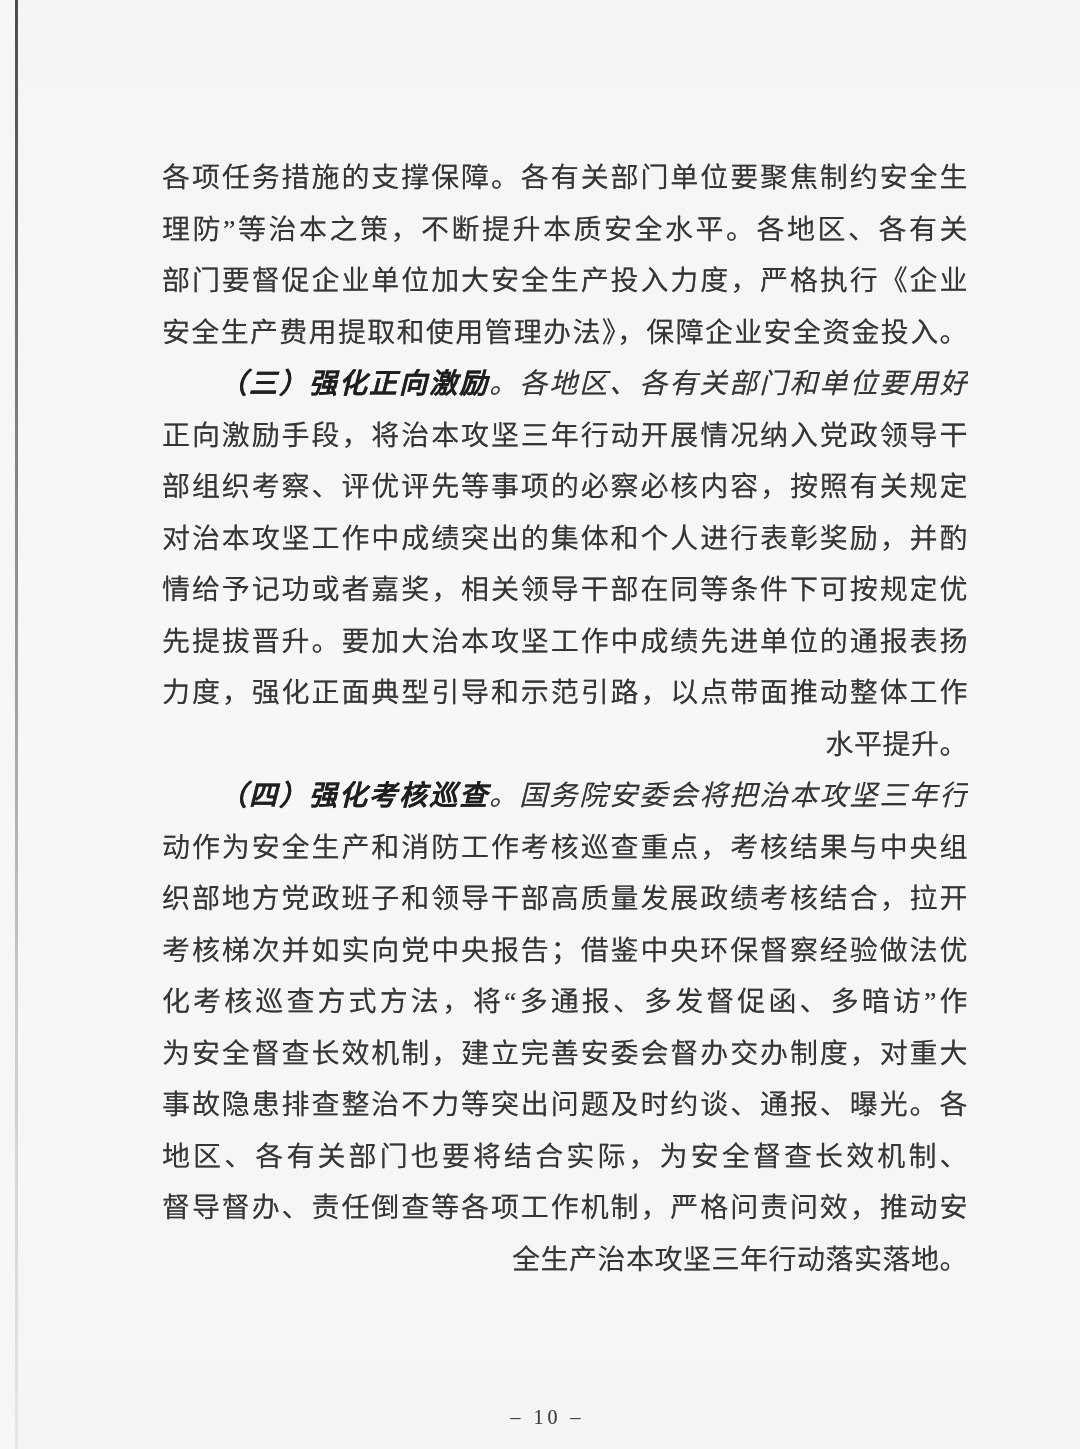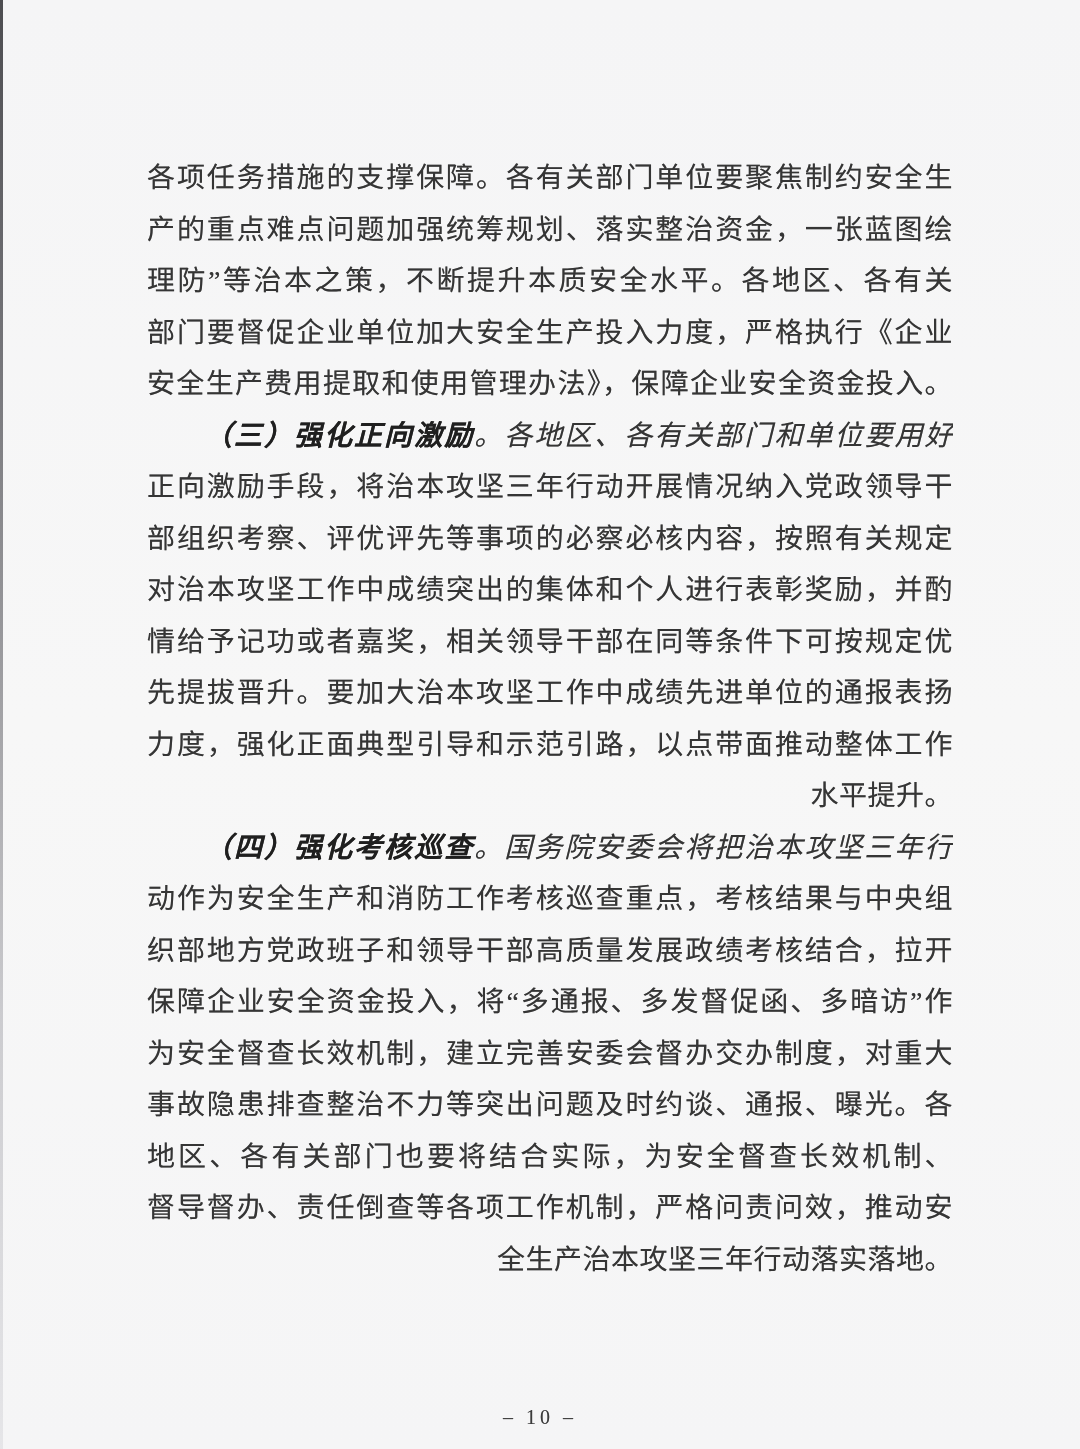--- a/index.html
+++ b/index.html
@@ -12,20 +12,21 @@
     height: 1449px;
     background: #f6f6f7;
     position: relative;
     overflow: hidden;
     font-family: "Liberation Serif", "DejaVu Serif", serif;
   }
   .page {
     position: absolute;
     inset: 0;
     background: linear-gradient(180deg, #f5f5f6 0%, #f7f7f7 50%, #f5f5f6 100%);
+    margin-left: 15px;
   }
   
   .edge-shadow {
     position: absolute;
     left: 0;
     top: 0;
     width: 3px;
     height: 100%;
     background: linear-gradient(180deg,
       #2f2f33 0%,
@@ -79,36 +80,36 @@
     text-shadow: 0 0 0.5px rgba(70,70,70,0.5);
   }
 </style>
 </head>
 <body>
 
 <div class="page">
   <div class="edge-shadow"></div>
   <div class="doc-body">
       <div class="line fill">各项任务措施的支撑保障。各有关部门单位要聚焦制约安全生</div>
-      <div class="line fill">产的重点难点问题加强统筹规划、落实整治资金，一张蓝图绘</div>
       <div class="line fill">理防”等治本之策，不断提升本质安全水平。各地区、各有关</div>
       <div class="line fill">部门要督促企业单位加大安全生产投入力度，严格执行《企业</div>
       <div class="line fill">安全生产费用提取和使用管理办法》，保障企业安全资金投入。</div>
       <div class="line fill indent"><span class="lead-bold">（三）强化正向激励</span>。各地区、各有关部门和单位要用好</div>
       <div class="line fill">正向激励手段，将治本攻坚三年行动开展情况纳入党政领导干</div>
       <div class="line fill">部组织考察、评优评先等事项的必察必核内容，按照有关规定</div>
       <div class="line fill">对治本攻坚工作中成绩突出的集体和个人进行表彰奖励，并酌</div>
       <div class="line fill">情给予记功或者嘉奖，相关领导干部在同等条件下可按规定优</div>
       <div class="line fill">先提拔晋升。要加大治本攻坚工作中成绩先进单位的通报表扬</div>
       <div class="line fill">力度，强化正面典型引导和示范引路，以点带面推动整体工作</div>
       <div class="line">水平提升。</div>
       <div class="line fill indent"><span class="lead-bold">（四）强化考核巡查</span>。国务院安委会将把治本攻坚三年行</div>
       <div class="line fill">动作为安全生产和消防工作考核巡查重点，考核结果与中央组</div>
       <div class="line fill">织部地方党政班子和领导干部高质量发展政绩考核结合，拉开</div>
-      <div class="line fill">保障企业安全资金投入，将“多通报、多发督促函、多暗访”作</div>
+      <div class="line fill">考核梯次并如实向党中央报告；借鉴中央环保督察经验做法优</div>
+      <div class="line fill">化考核巡查方式方法，将“多通报、多发督促函、多暗访”作</div>
       <div class="line fill">为安全督查长效机制，建立完善安委会督办交办制度，对重大</div>
       <div class="line fill">事故隐患排查整治不力等突出问题及时约谈、通报、曝光。各</div>
       <div class="line fill">地区、各有关部门也要将结合实际，为安全督查长效机制、</div>
       <div class="line fill">督导督办、责任倒查等各项工作机制，严格问责问效，推动安</div>
       <div class="line">全生产治本攻坚三年行动落实落地。</div>
     </div>
   <div class="page-number">– 10 –</div>
 </div>
 
 </body></html>

